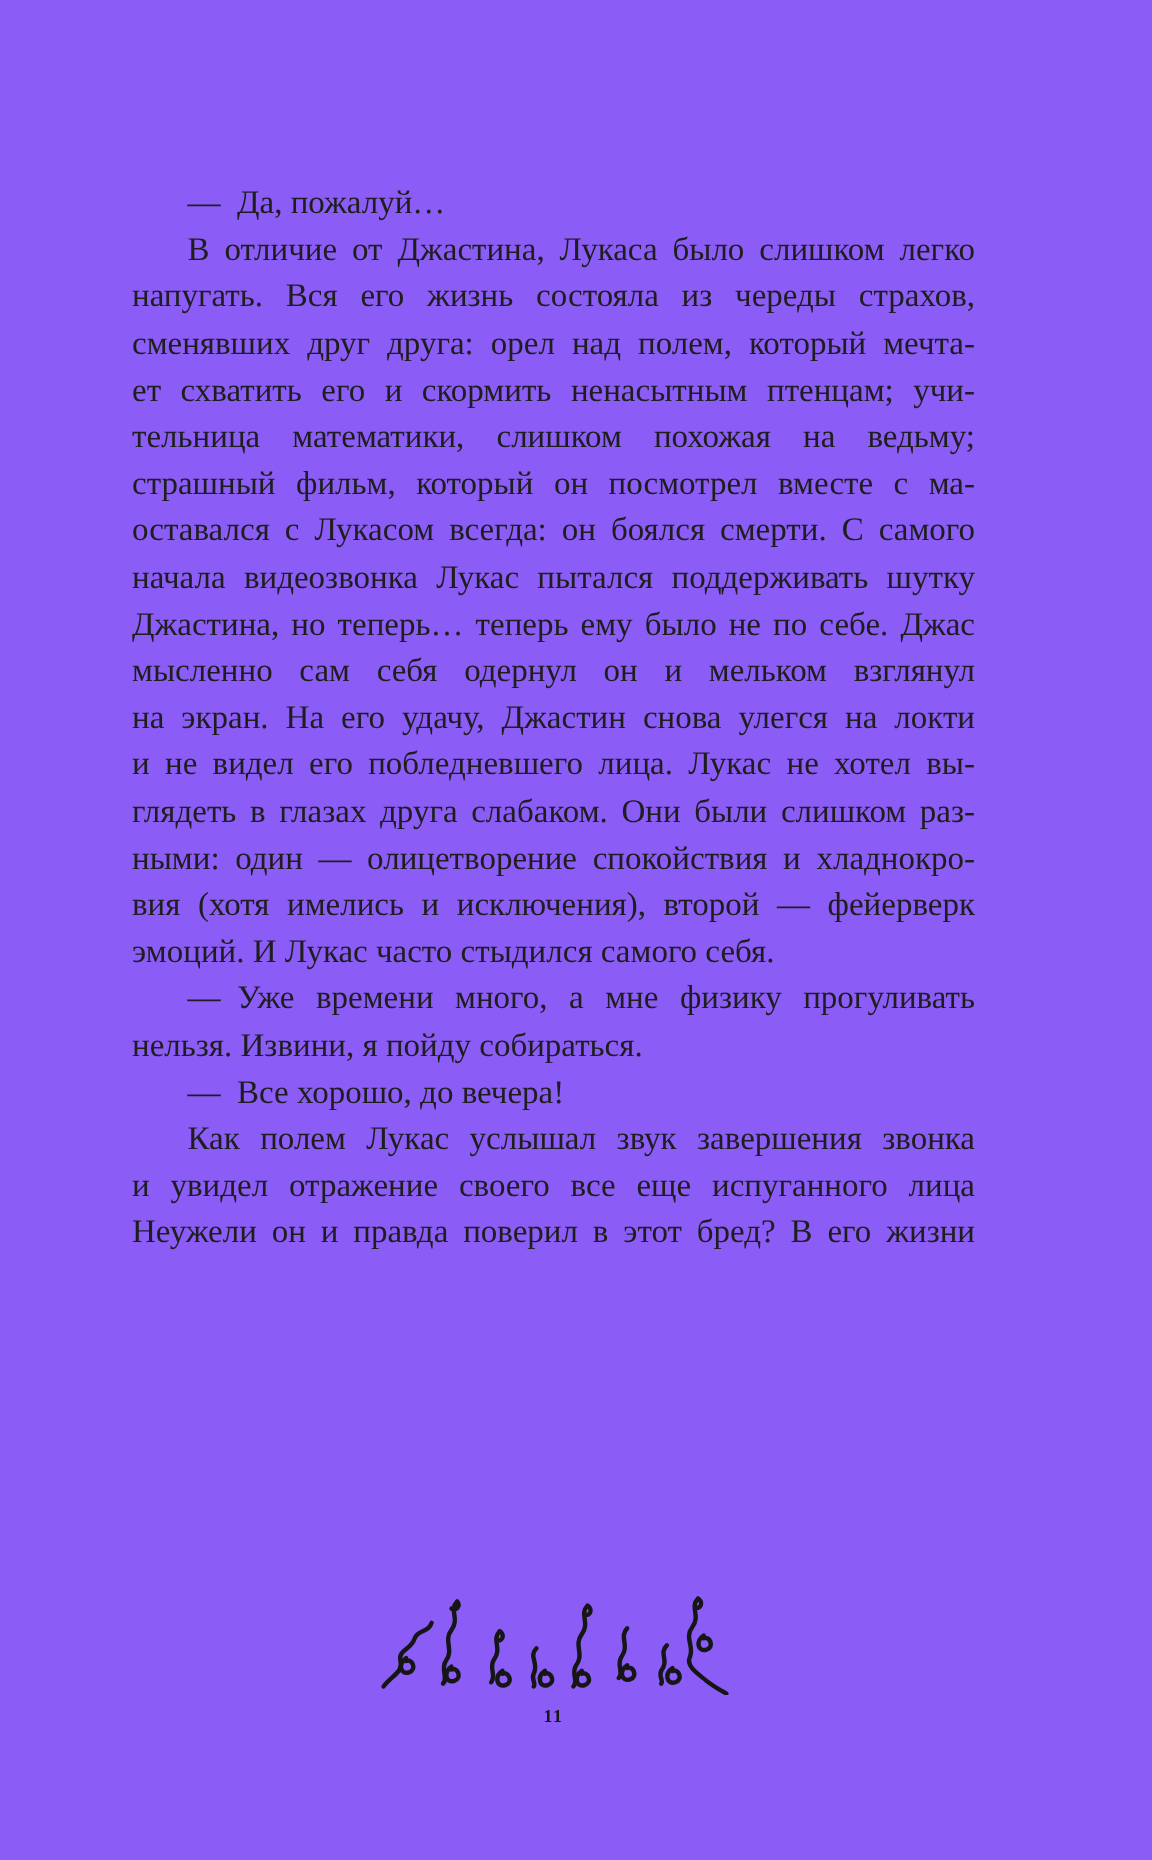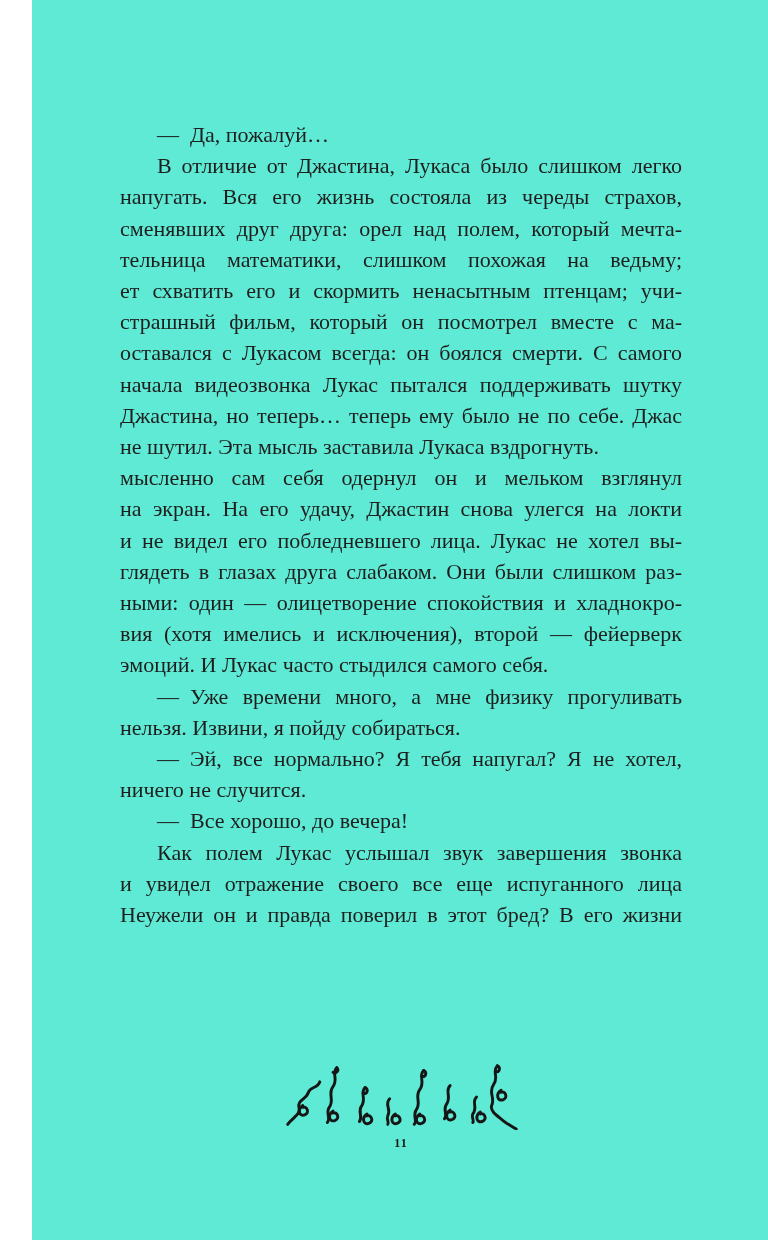--- a/index.html
+++ b/index.html
@@ -11,22 +11,21 @@
     height: 1240px;
     background: #ffffff;
     overflow: hidden;
     position: relative;
     font-family: "Liberation Serif", "DejaVu Serif", serif;
     color: #1e1e1e;
   }
   .page {
     position: absolute;
     inset: 0;
-    background: #5eead4;
-    margin-left: 32px;
+    background: #8b5cf6;
   }
   .text-block {
     position: absolute;
     left: 88px;
     top: 119px;
     width: 562px;
     font-size: 22px;
     line-height: 31.2px;
   }
   .para {
@@ -71,44 +70,39 @@
 <div class="page">
 
   <div class="text-block" id="text-block">
       <div class="para">
         <div class="line first last">— Да, пожалуй…</div>
       </div>
       <div class="para">
         <div class="line first">В отличие от Джастина, Лукаса было слишком легко</div>
         <div class="line">напугать. Вся его жизнь состояла из череды страхов,</div>
         <div class="line">сменявших друг друга: орел над полем, который мечта-</div>
+        <div class="line">ет схватить его и скормить ненасытным птенцам; учи-</div>
         <div class="line">тельница математики, слишком похожая на ведьму;</div>
-        <div class="line">ет схватить его и скормить ненасытным птенцам; учи-</div>
         <div class="line">страшный фильм, который он посмотрел вместе с ма-</div>
         <div class="line">оставался с Лукасом всегда: он боялся смерти. С самого</div>
         <div class="line">начала видеозвонка Лукас пытался поддерживать шутку</div>
         <div class="line">Джастина, но теперь… теперь ему было не по себе. Джас</div>
-        <div class="line last">не шутил. Эта мысль заставила Лукаса вздрогнуть.</div>
       </div>
       <div class="para">
         <div class="line">мысленно сам себя одернул он и мельком взглянул</div>
         <div class="line">на экран. На его удачу, Джастин снова улегся на локти</div>
         <div class="line">и не видел его побледневшего лица. Лукас не хотел вы-</div>
         <div class="line">глядеть в глазах друга слабаком. Они были слишком раз-</div>
         <div class="line">ными: один — олицетворение спокойствия и хладнокро-</div>
         <div class="line">вия (хотя имелись и исключения), второй — фейерверк</div>
         <div class="line last">эмоций. И Лукас часто стыдился самого себя.</div>
       </div>
       <div class="para">
         <div class="line first">— Уже времени много, а мне физику прогуливать</div>
         <div class="line last">нельзя. Извини, я пойду собираться.</div>
-      </div>
-      <div class="para">
-        <div class="line first">— Эй, все нормально? Я тебя напугал? Я не хотел,</div>
-        <div class="line last">ничего не случится.</div>
       </div>
       <div class="para">
         <div class="line first last">— Все хорошо, до вечера!</div>
       </div>
       <div class="para">
         <div class="line first">Как полем Лукас услышал звук завершения звонка</div>
         <div class="line">и увидел отражение своего все еще испуганного лица</div>
         <div class="line">Неужели он и правда поверил в этот бред? В его жизни</div>
       </div>
     </div>

